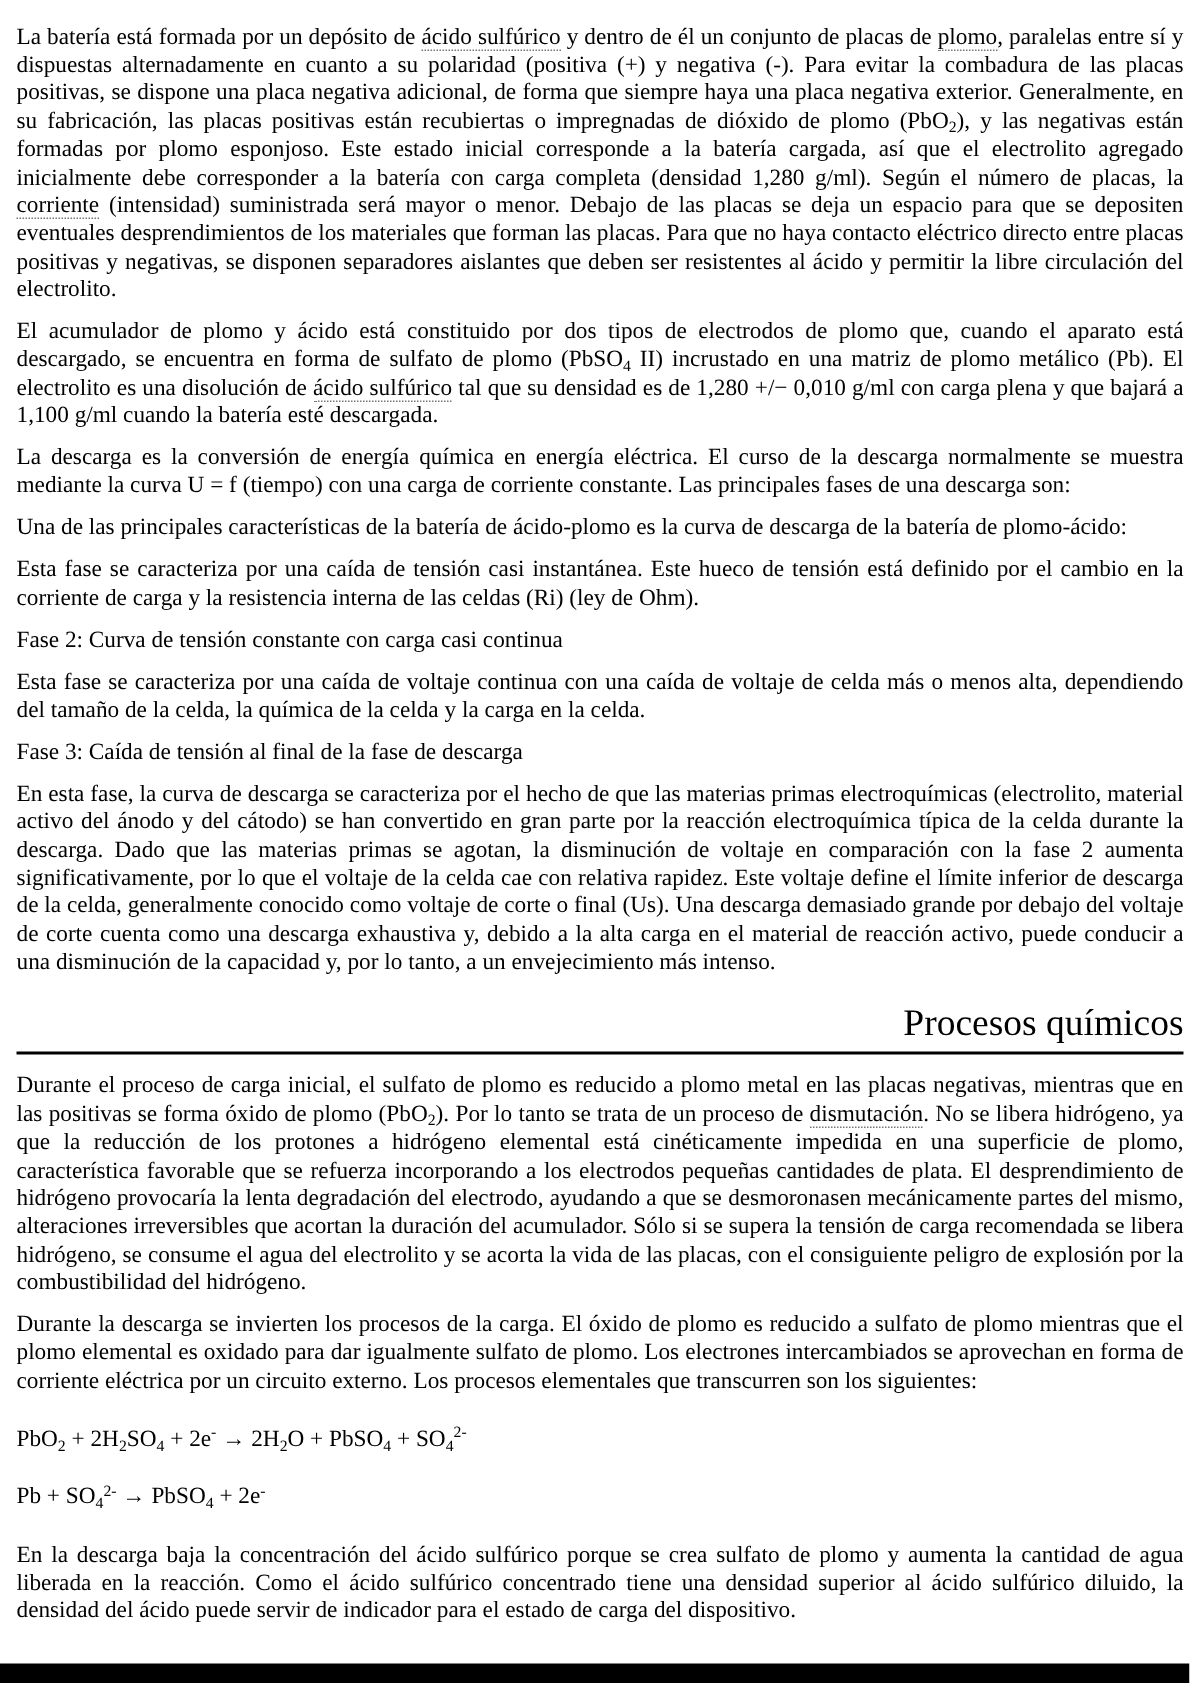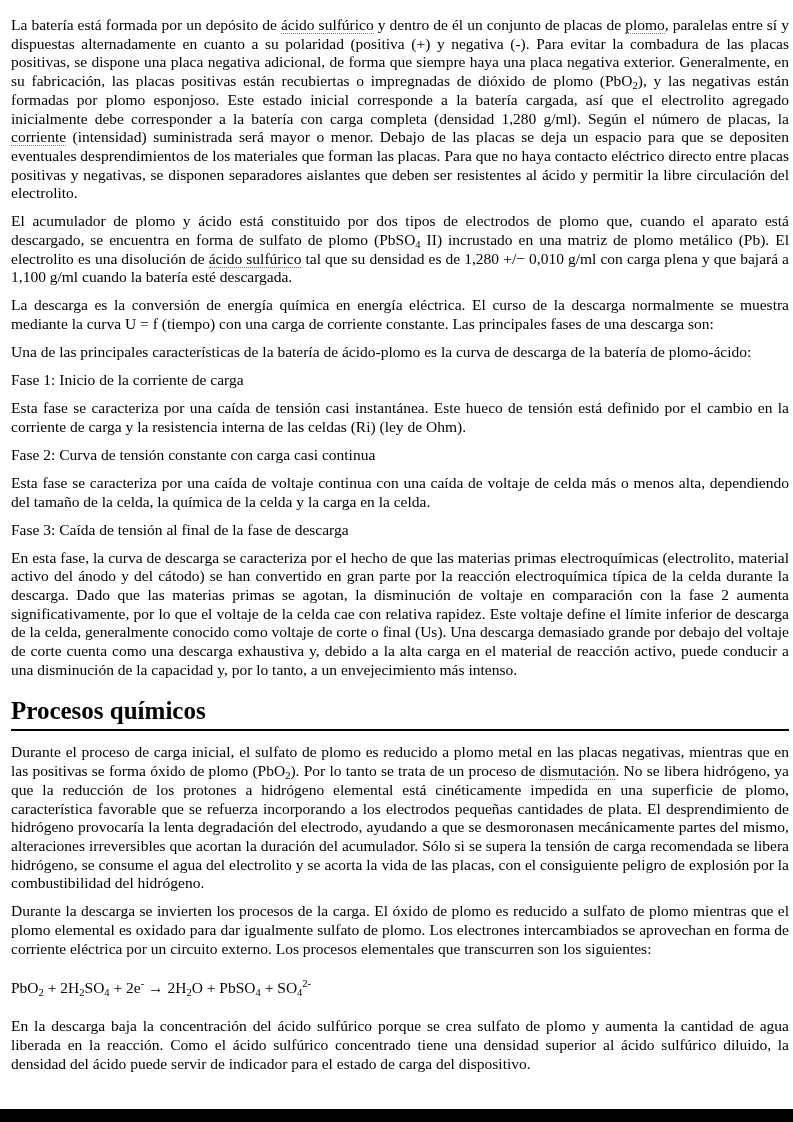--- a/index.html
+++ b/index.html
@@ -16,22 +16,22 @@
     color: #000000;
     font-size: 15.5px;
     line-height: 18.7px;
     text-align: justify;
   }
   .article p { margin: 0 0 9.3px 0; }
   .article p.eq { margin: 20px 0; text-align: left; }
   .article h2 {
     font-size: 25px;
     line-height: 28px;
-    font-weight: bold;
-    text-align: left;
+    font-weight: normal;
+    text-align: right;
     margin: 18px 0 12px 0;
     padding-bottom: 4px;
     border-bottom: 2px solid #000000;
   }
   a.wiki-link {
     color: inherit;
     text-decoration: none;
     border-bottom: 1px dotted #777777;
     cursor: pointer;
   }
@@ -51,26 +51,26 @@
   }
 </style>
 </head>
 <body style="background: rgb(255, 255, 255);">
 
 <main class="article" style="color: rgb(0, 0, 0);">
     <p><span>La batería está formada por un depósito de </span><a class="wiki-link" style="border-bottom-color: rgb(119, 119, 119);">ácido sulfúrico</a><span> y dentro de él un conjunto de placas de </span><a class="wiki-link" style="border-bottom-color: rgb(119, 119, 119);">plomo</a><span>, paralelas entre sí y dispuestas alternadamente en cuanto a su polaridad (positiva (+) y negativa (-). Para evitar la combadura de las placas positivas, se dispone una placa negativa adicional, de forma que siempre haya una placa negativa exterior. Generalmente, en su fabricación, las placas positivas están recubiertas o impregnadas de dióxido de plomo (PbO</span><sub>2</sub><span>), y las negativas están formadas por plomo esponjoso. Este estado inicial corresponde a la batería cargada, así que el electrolito agregado inicialmente debe corresponder a la batería con carga completa (densidad 1,280 g/ml). Según el número de placas, la </span><a class="wiki-link" style="border-bottom-color: rgb(119, 119, 119);">corriente</a><span> (intensidad) suministrada será mayor o menor. Debajo de las placas se deja un espacio para que se depositen eventuales desprendimientos de los materiales que forman las placas. Para que no haya contacto eléctrico directo entre placas positivas y negativas, se disponen separadores aislantes que deben ser resistentes al ácido y permitir la libre circulación del electrolito.</span></p>
     <p><span>El acumulador de plomo y ácido está constituido por dos tipos de electrodos de plomo que, cuando el aparato está descargado, se encuentra en forma de sulfato de plomo (PbSO</span><sub>4</sub><span> II) incrustado en una matriz de plomo metálico (Pb). El electrolito es una disolución de </span><a class="wiki-link" style="border-bottom-color: rgb(119, 119, 119);">ácido sulfúrico</a><span> tal que su densidad es de 1,280 +/− 0,010 g/ml con carga plena y que bajará a 1,100 g/ml cuando la batería esté descargada.</span></p>
     <p><span>La descarga es la conversión de energía química en energía eléctrica. El curso de la descarga normalmente se muestra mediante la curva U = f (tiempo) con una carga de corriente constante. Las principales fases de una descarga son:</span></p>
     <p><span>Una de las principales características de la batería de ácido-plomo es la curva de descarga de la batería de plomo-ácido:</span></p>
-    <p><span>Fase 1: Inicio de la corriente de carga</span></p>
     <p><span>Esta fase se caracteriza por una caída de tensión casi instantánea. Este hueco de tensión está definido por el cambio en la corriente de carga y la resistencia interna de las celdas (Ri) (ley de Ohm).</span></p>
     <p><span>Fase 2: Curva de tensión constante con carga casi continua</span></p>
     <p><span>Esta fase se caracteriza por una caída de voltaje continua con una caída de voltaje de celda más o menos alta, dependiendo del tamaño de la celda, la química de la celda y la carga en la celda.</span></p>
     <p><span>Fase 3: Caída de tensión al final de la fase de descarga</span></p>
     <p><span>En esta fase, la curva de descarga se caracteriza por el hecho de que las materias primas electroquímicas (electrolito, material activo del ánodo y del cátodo) se han convertido en gran parte por la reacción electroquímica típica de la celda durante la descarga. Dado que las materias primas se agotan, la disminución de voltaje en comparación con la fase 2 aumenta significativamente, por lo que el voltaje de la celda cae con relativa rapidez. Este voltaje define el límite inferior de descarga de la celda, generalmente conocido como voltaje de corte o final (Us). Una descarga demasiado grande por debajo del voltaje de corte cuenta como una descarga exhaustiva y, debido a la alta carga en el material de reacción activo, puede conducir a una disminución de la capacidad y, por lo tanto, a un envejecimiento más intenso.</span></p>
     <h2>Procesos químicos</h2>
     <p><span>Durante el proceso de carga inicial, el sulfato de plomo es reducido a plomo metal en las placas negativas, mientras que en las positivas se forma óxido de plomo (PbO</span><sub>2</sub><span>). Por lo tanto se trata de un proceso de </span><a class="wiki-link" style="border-bottom-color: rgb(119, 119, 119);">dismutación</a><span>. No se libera hidrógeno, ya que la reducción de los protones a hidrógeno elemental está cinéticamente impedida en una superficie de plomo, característica favorable que se refuerza incorporando a los electrodos pequeñas cantidades de plata. El desprendimiento de hidrógeno provocaría la lenta degradación del electrodo, ayudando a que se desmoronasen mecánicamente partes del mismo, alteraciones irreversibles que acortan la duración del acumulador. Sólo si se supera la tensión de carga recomendada se libera hidrógeno, se consume el agua del electrolito y se acorta la vida de las placas, con el consiguiente peligro de explosión por la combustibilidad del hidrógeno.</span></p>
     <p><span>Durante la descarga se invierten los procesos de la carga. El óxido de plomo es reducido a sulfato de plomo mientras que el plomo elemental es oxidado para dar igualmente sulfato de plomo. Los electrones intercambiados se aprovechan en forma de corriente eléctrica por un circuito externo. Los procesos elementales que transcurren son los siguientes:</span></p>
     <p class="eq"><span>PbO</span><sub>2</sub><span> + 2H</span><sub>2</sub><span>SO</span><sub>4</sub><span> + 2e</span><sup>-</sup><span> → 2H</span><sub>2</sub><span>O + PbSO</span><sub>4</sub><span> + SO</span><sub>4</sub><sup>2-</sup></p>
+    <p class="eq"><span>Pb + SO</span><sub>4</sub><sup>2-</sup><span> → PbSO</span><sub>4</sub><span> + 2e</span><sup>-</sup></p>
     <p><span>En la descarga baja la concentración del ácido sulfúrico porque se crea sulfato de plomo y aumenta la cantidad de agua liberada en la reacción. Como el ácido sulfúrico concentrado tiene una densidad superior al ácido sulfúrico diluido, la densidad del ácido puede servir de indicador para el estado de carga del dispositivo.</span></p>
   </main>
 
 <div class="bottom-bar" style="background: rgb(0, 0, 0);"></div>
 
 </body></html>

